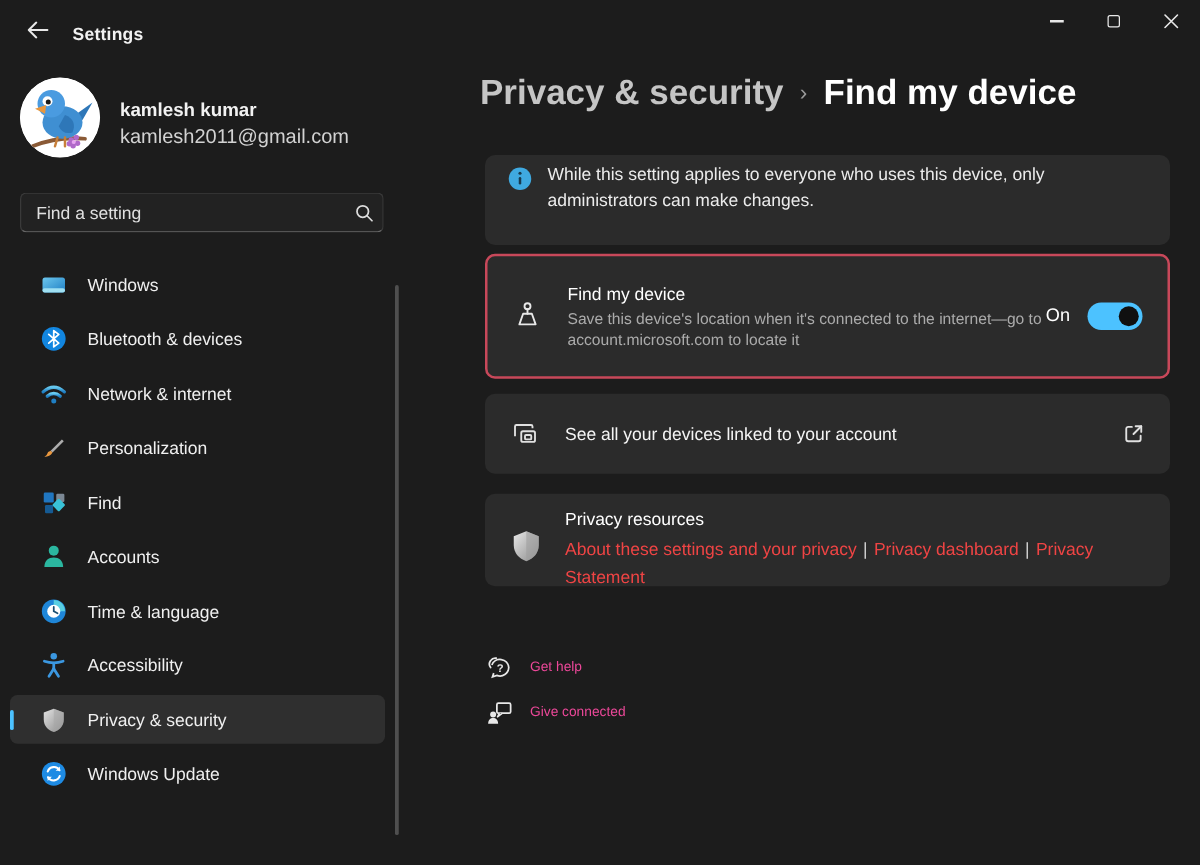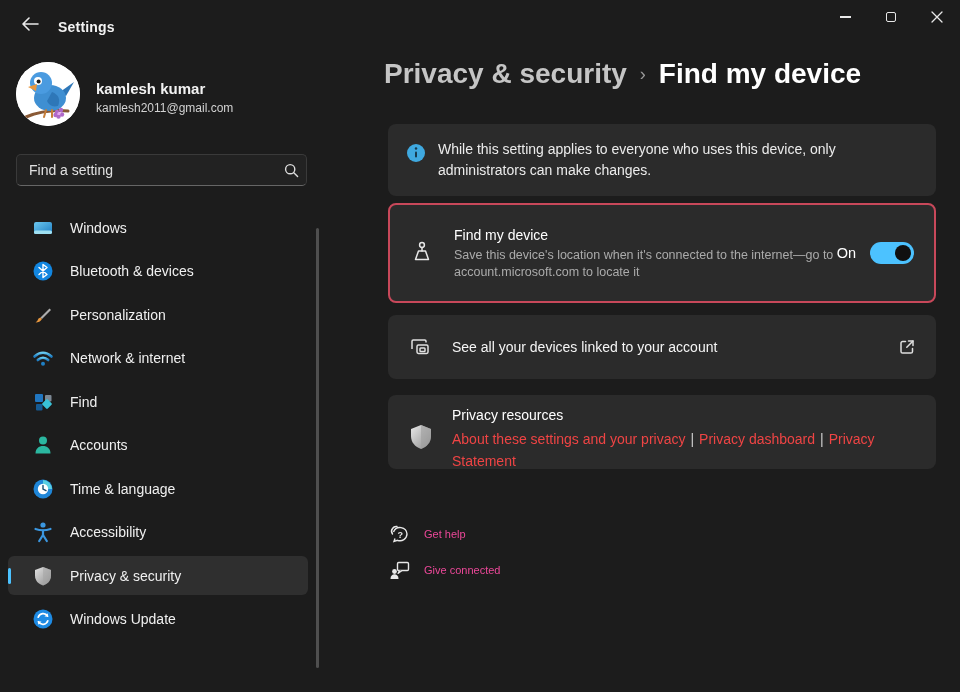--- a/index.html
+++ b/index.html
@@ -18,21 +18,21 @@
   .win-btn { position:absolute; top:0; width:46px; height:34px; display:flex; align-items:center; justify-content:center; cursor:pointer; }
   .win-btn.min { right:92px; } .win-btn.max { right:46px; } .win-btn.close { right:0; }
   .min-glyph { width:11px; height:1.5px; background:#e8e8e8; }
   .max-glyph { width:10px; height:10px; border:1.4px solid #e8e8e8; border-radius:2px; }
 
   
   .sidebar { position:absolute; left:0; top:44px; width:332px; bottom:0; }
   .avatar { position:absolute; left:16px; top:18px; width:64px; height:64px; border-radius:50%;
     background:#fff; overflow:hidden; }
   .profile-name { position:absolute; left:96px; top:36px; font-size:15px; font-weight:700; }
-  .profile-email { position:absolute; left:96px; top:57px; font-size:12px; color:#d2d2d2; }
+  .profile-email { position:absolute; left:96px; top:57px; font-size:16px; color:#d2d2d2; }
   .search-box { position:absolute; left:16px; top:110px; width:291px; height:32px;
     background:#222222; border:1px solid #3a3a3a; border-bottom-color:#666; border-radius:5px;
     display:flex; align-items:center; }
   .search-box input { flex:1; background:transparent; border:none; outline:none;
     color:#8b5cf6; font-size:14px; padding:0 8px 0 12px; font-family:inherit; }
   .search-box input::placeholder { color:#e0e0e0; opacity:1; }
   .search-icon-wrap { width:30px; display:flex; justify-content:center; }
   .nav { position:absolute; left:8px; right:24px; top:164px; }
   .nav-item { position:relative; height:39px; margin-bottom:4.5px; display:flex; align-items:center;
     border-radius:6px; cursor:pointer; padding-left:24px; }
@@ -45,21 +45,21 @@
     background:#4f4f4f; border-radius:2px; cursor:pointer; }
 
   
   .main { position:absolute; left:332px; top:44px; right:0; bottom:0; }
   .breadcrumb { position:absolute; left:52px; top:14px; display:flex; align-items:baseline; }
   .crumb-parent { font-size:28px; font-weight:600; color:#c5c5c5; cursor:pointer; }
   .crumb-sep { font-size:18px; color:#9a9a9a; margin:0 13px; position:relative; top:-3px; }
   .crumb-current { font-size:28px; font-weight:600; color:#ffffff; }
 
   .card { position:absolute; left:56px; width:548px; background:#2b2b2b; border-radius:8px; }
-  .info-banner { top:80px; height:72px; display:flex; padding:15px 24px 0 18px; }
+  .info-banner { top:80px; height:72px; display:flex; padding:5px 24px 0 18px; }
   .info-icon-wrap { flex:0 0 32px; padding-top:4px; }
   .info-text { font-size:14px; line-height:21px; color:#ececec; }
 
   .fmd-card { top:159px; height:100px; border:2px solid #c8485a; display:flex; align-items:center;
     padding:0 20px 0 0; }
   .fmd-icon-col { flex:0 0 64px; display:flex; justify-content:center; }
   .fmd-body { flex:1; padding-top:2px; }
   .fmd-title { font-size:14px; color:#ffffff; margin-bottom:4px; }
   .fmd-desc { font-size:12.5px; line-height:17px; color:#ababab; max-width:392px; }
   .fmd-right { display:flex; align-items:center; }
@@ -170,41 +170,41 @@
         <svg width="22" height="22" viewBox="0 0 22 22">
             <circle cx="11" cy="11" r="9.5" fill="#1286e0"></circle>
             <path d="M7 7.5 L15 14.5 L11 17.5 V4.5 L15 7.5 L7 14.5" stroke="#ffffff" stroke-width="1.4" fill="none" stroke-linejoin="round" stroke-linecap="round"></path>
           </svg>
       </span>
       <span class="nav-label">Bluetooth &amp; devices</span>
     </div>
     <div class="nav-item">
       <span class="nav-icon">
         <svg width="22" height="22" viewBox="0 0 22 22">
-            <path d="M8.5 13.5 L17.5 4.5 L19 6 L10 15 Z" fill="#adadad"></path>
-            <path d="M8.5 13.5 L10 15 Q8 18.5 3.5 18.5 Q6 16.5 6.5 14.5 Z" fill="#e8973f"></path>
-          </svg>
-      </span>
-      <span class="nav-label">Personalization</span>
-    </div>
-    <div class="nav-item">
-      <span class="nav-icon">
-        <svg width="22" height="22" viewBox="0 0 22 22">
             <defs>
               <linearGradient id="gWifi" x1="0" y1="0" x2="0" y2="1">
                 <stop offset="0" stop-color="#67c9ef"></stop>
                 <stop offset="1" stop-color="#1f7fc4"></stop>
               </linearGradient>
             </defs>
             <path d="M2.5 9.5 Q11 2 19.5 9.5" stroke="url(#gWifi)" stroke-width="2.6" fill="none" stroke-linecap="round"></path>
             <path d="M5.8 13 Q11 8.5 16.2 13" stroke="url(#gWifi)" stroke-width="2.6" fill="none" stroke-linecap="round"></path>
             <circle cx="11" cy="16.8" r="2" fill="#1f7fc4"></circle>
           </svg>
       </span>
       <span class="nav-label">Network &amp; internet</span>
+    </div>
+    <div class="nav-item">
+      <span class="nav-icon">
+        <svg width="22" height="22" viewBox="0 0 22 22">
+            <path d="M8.5 13.5 L17.5 4.5 L19 6 L10 15 Z" fill="#adadad"></path>
+            <path d="M8.5 13.5 L10 15 Q8 18.5 3.5 18.5 Q6 16.5 6.5 14.5 Z" fill="#e8973f"></path>
+          </svg>
+      </span>
+      <span class="nav-label">Personalization</span>
     </div>
     <div class="nav-item">
       <span class="nav-icon">
         <svg width="22" height="22" viewBox="0 0 22 22">
             <rect x="3" y="3" width="8" height="8" rx="1" fill="#2076c0"></rect>
             <rect x="13" y="4" width="6.5" height="6.5" rx="1" fill="#7c8894"></rect>
             <rect x="4" y="13" width="6.5" height="6.5" rx="1" fill="#155a93"></rect>
             <rect x="11.2" y="9.2" width="7.6" height="7.6" rx="1.2" fill="#39c2d7" transform="rotate(45 15 13)"></rect>
           </svg>
       </span>

